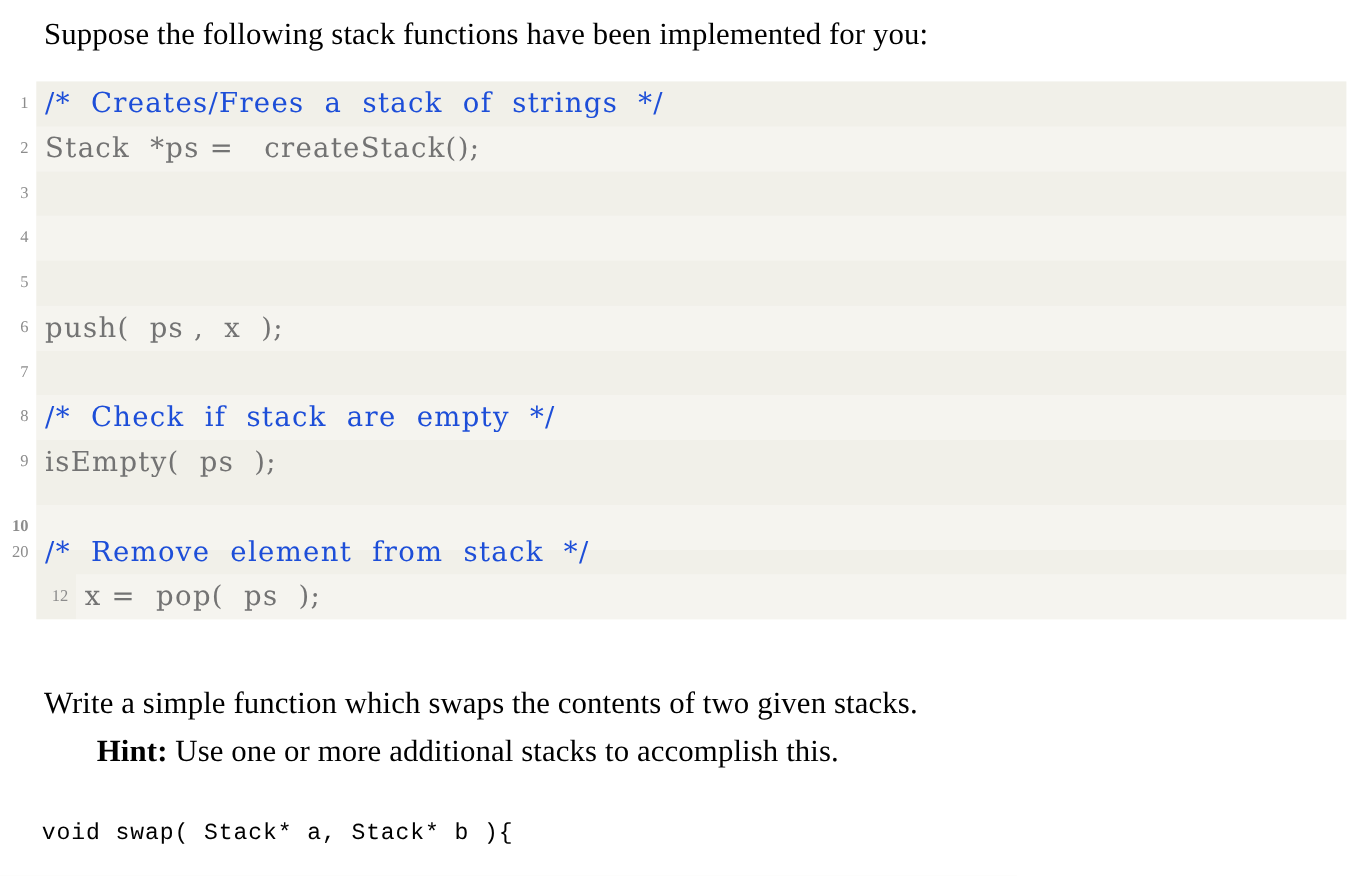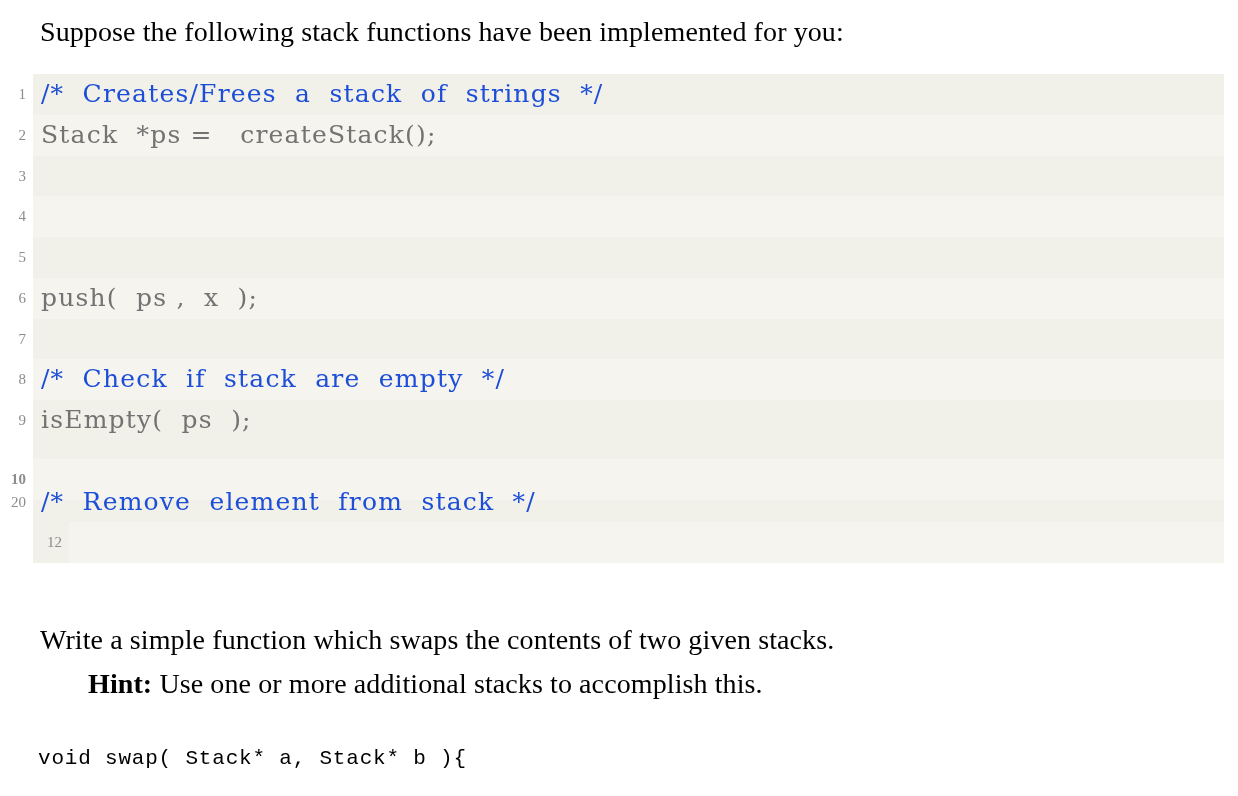--- a/index.html
+++ b/index.html
@@ -171,20 +171,21 @@
           <div class="codetext"></div>
         </div>
         <div class="code-line" style="top: 407.5px;">
           <div class="band"></div>
           <div class="lineno">20</div>
           <div class="codetext comment">/*  Remove  element  from  stack  */</div>
         </div>
         <div class="code-line alt" style="top: 448.25px; margin-left: 36px;">
           <div class="band"></div>
           <div class="lineno">12</div>
+          <div class="codetext">x =  pop(  ps  );</div>
         </div>
       </div>
   </div>
 
   <div class="prose prose-task">Write a simple function which swaps the contents of two given stacks.</div>
 
   <div class="prose prose-hint"><span class="hint-label">Hint:</span><span> Use one or more additional stacks to accomplish this.</span></div>
 
   <div class="tt-line">void swap( Stack* a, Stack* b ){</div>
 

